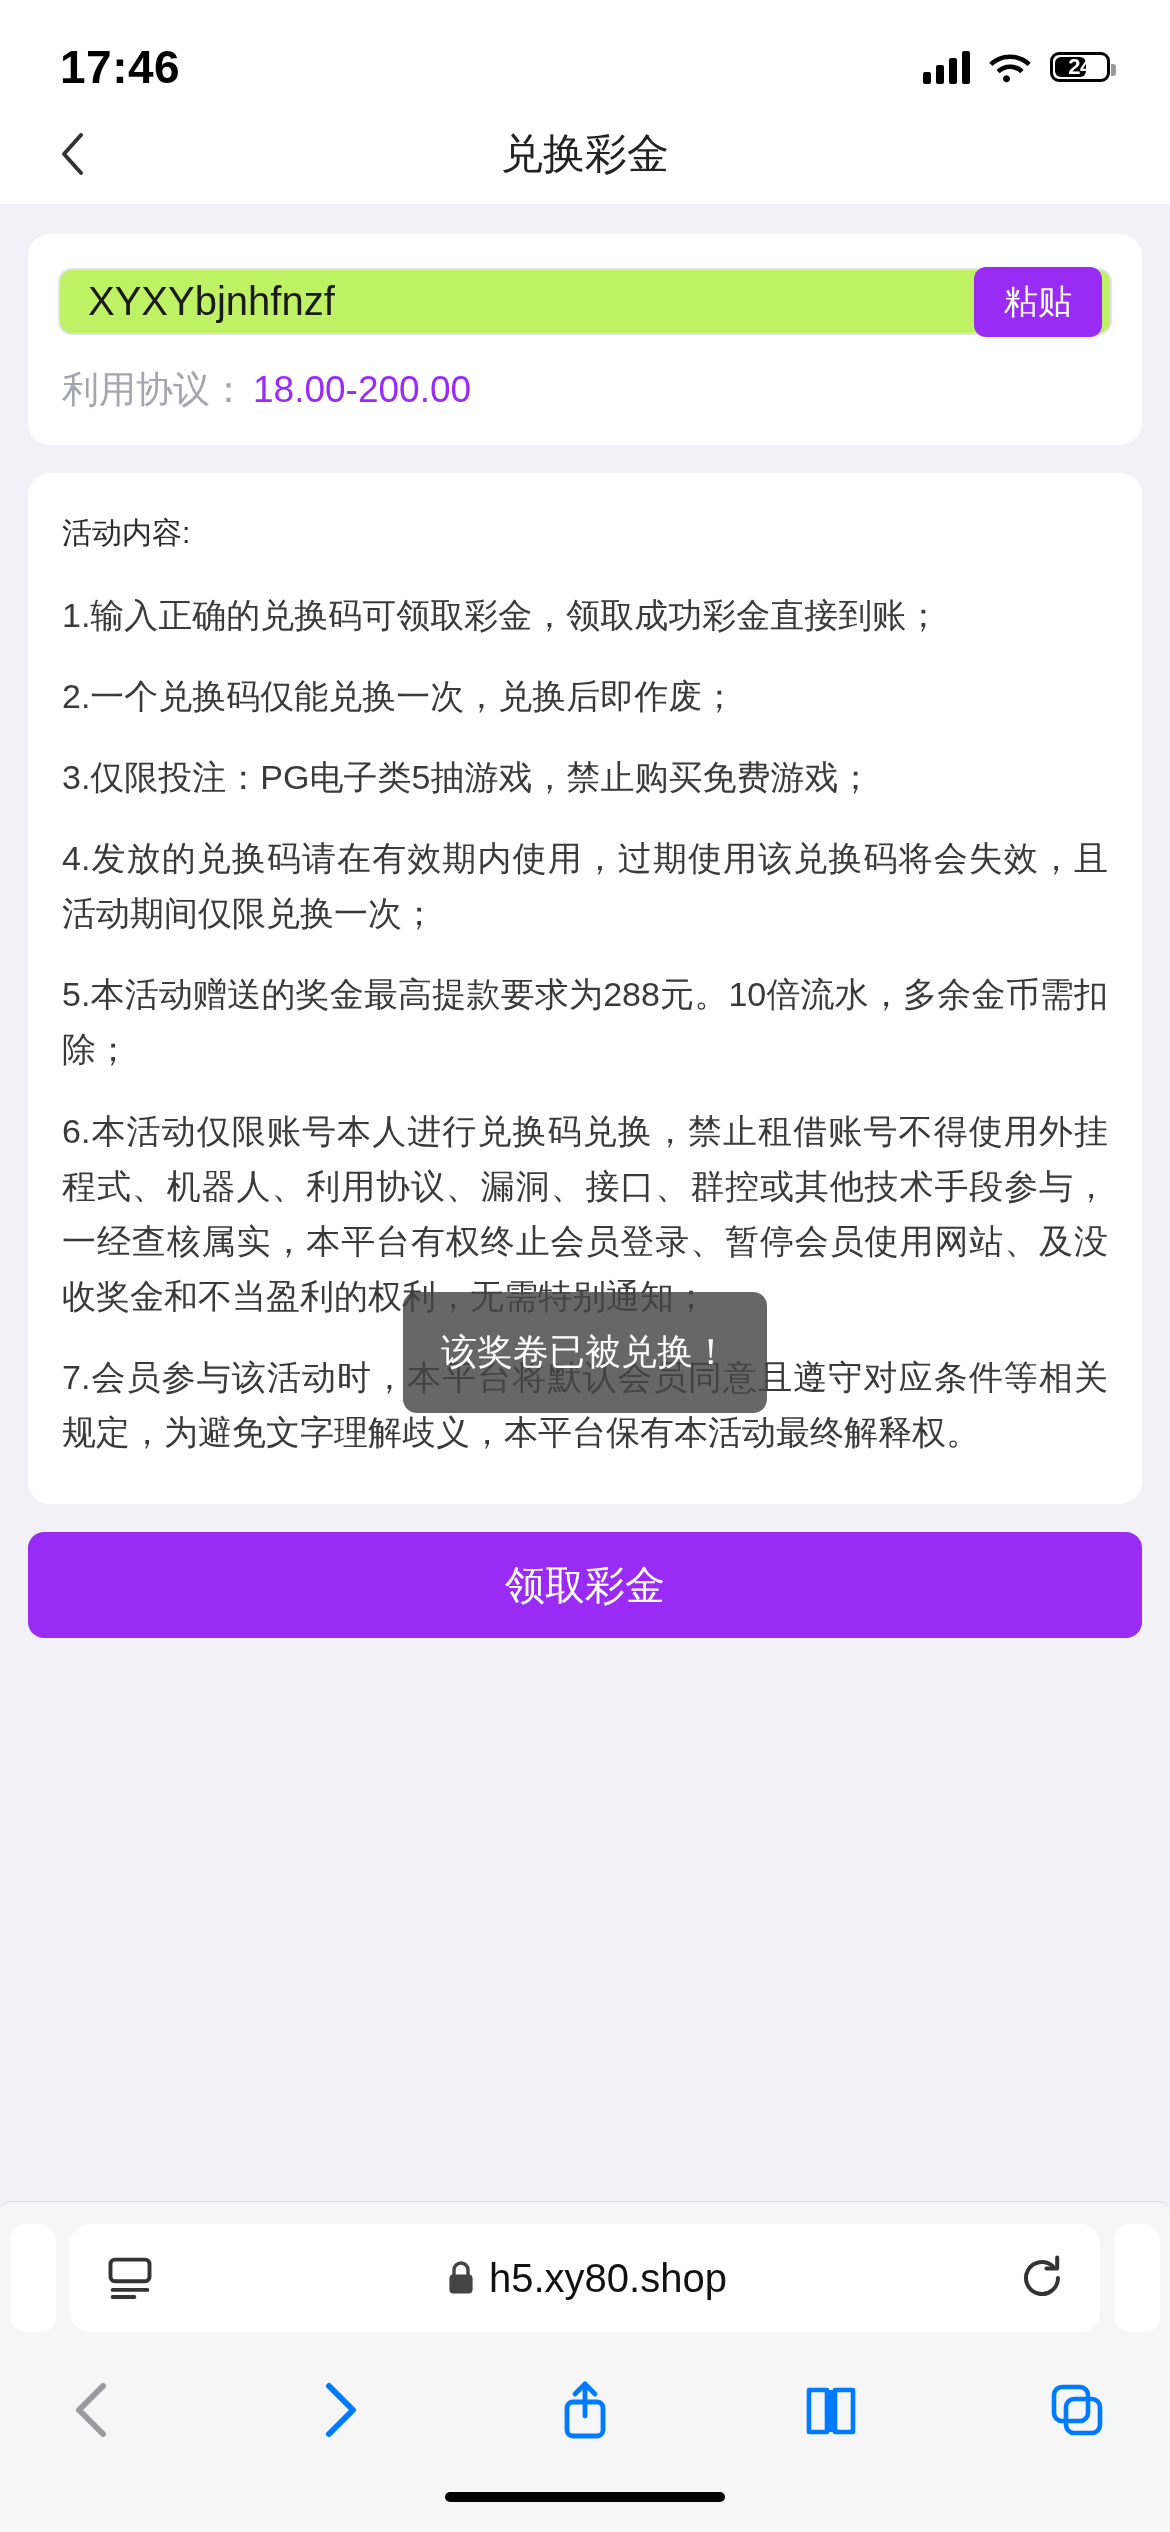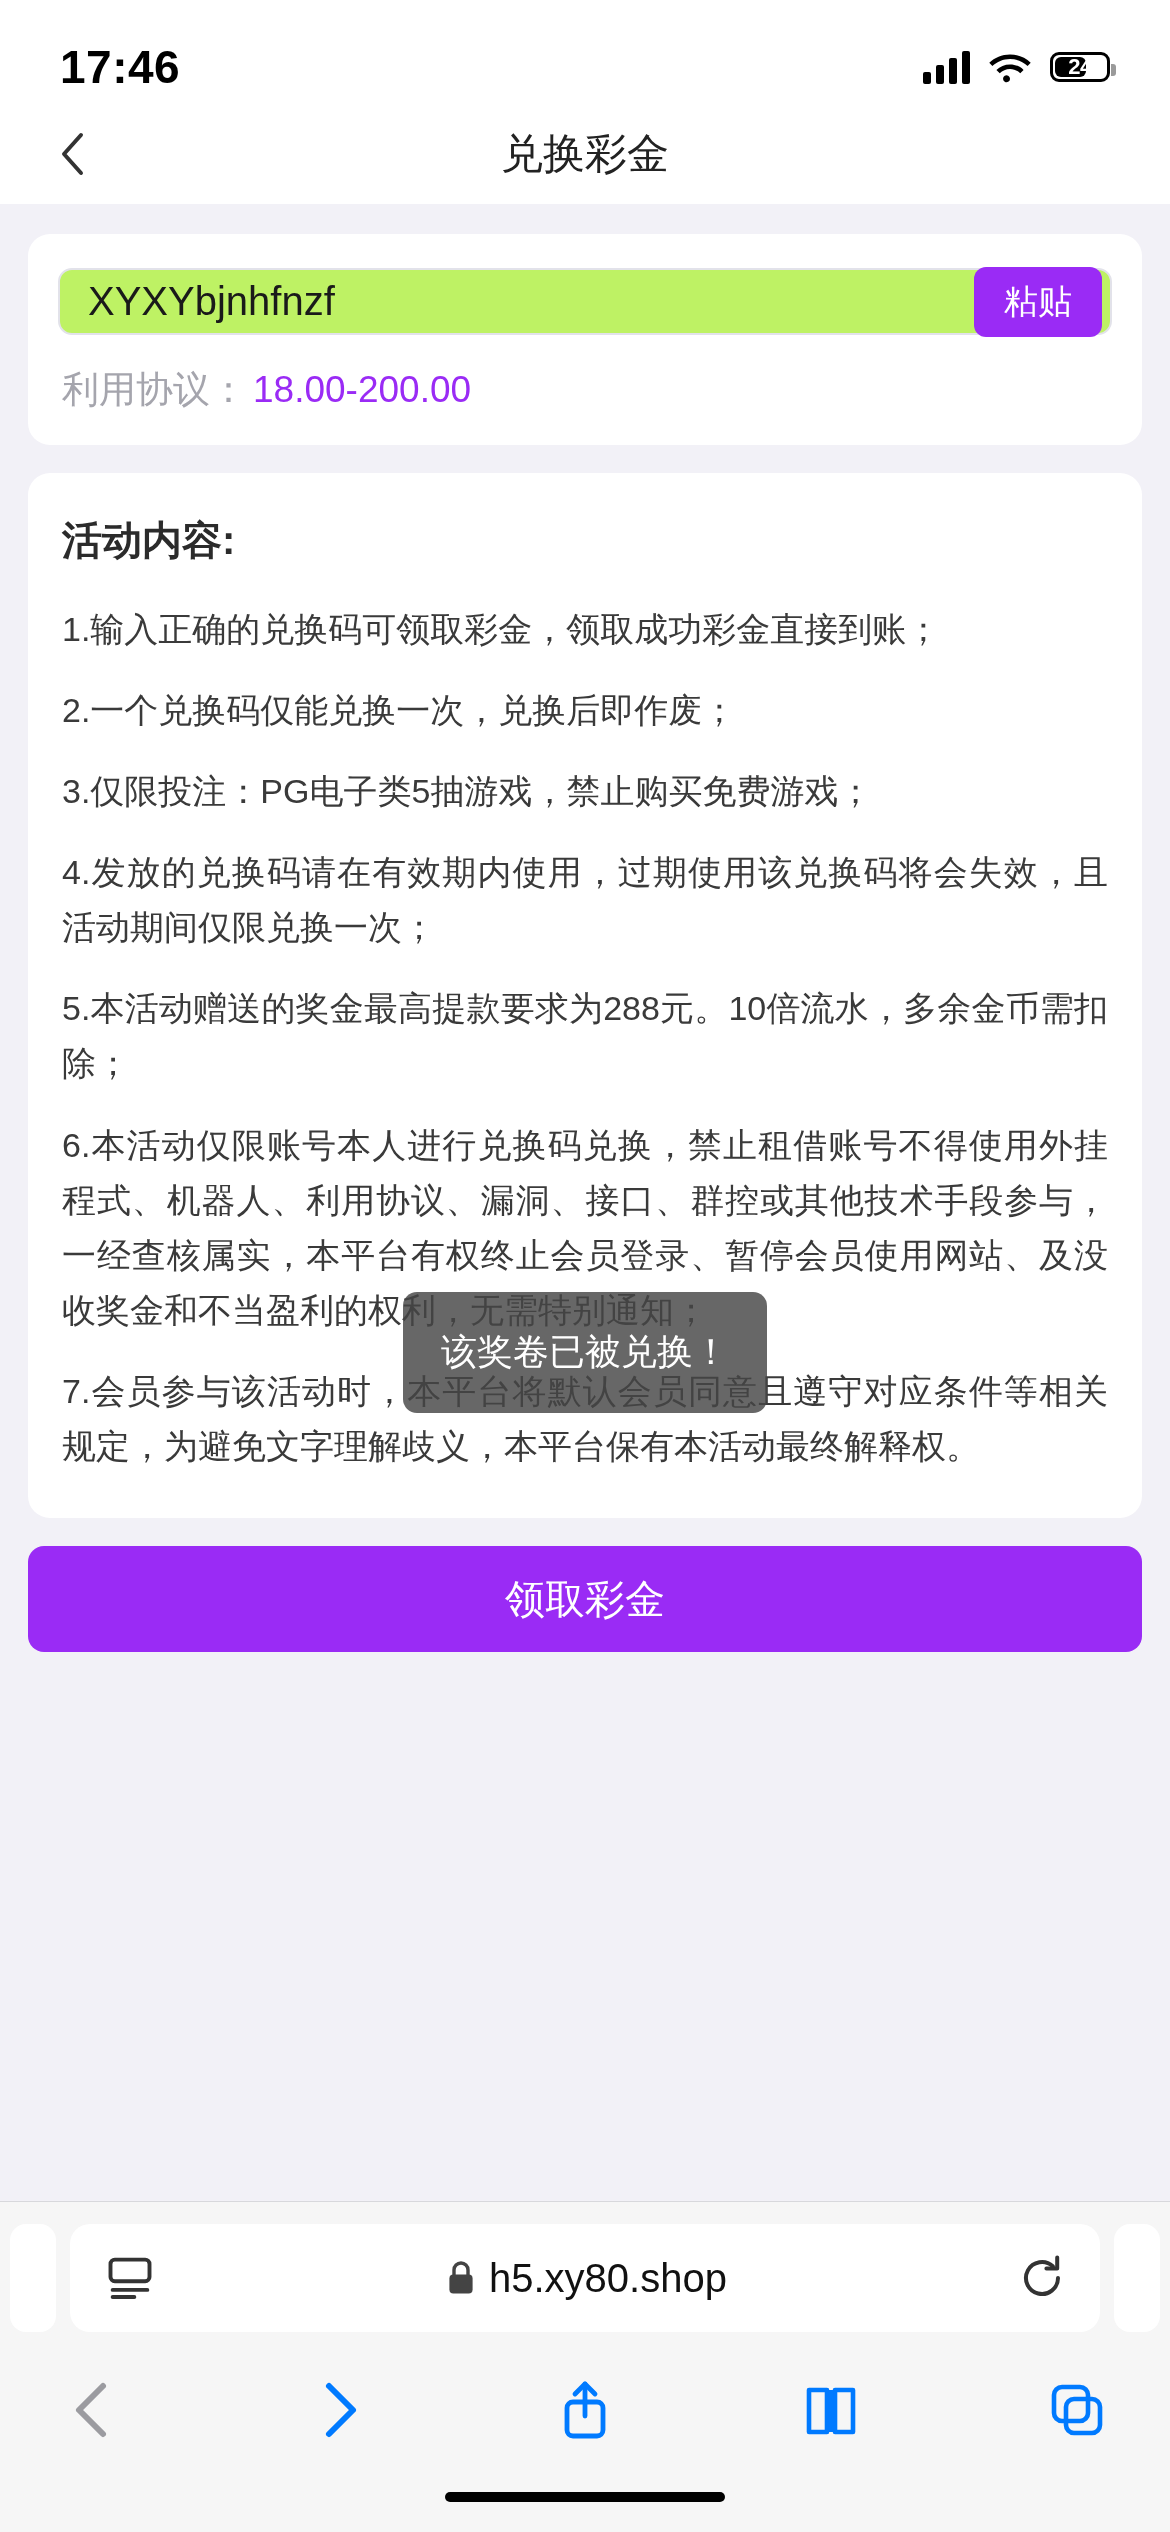--- a/index.html
+++ b/index.html
@@ -175,24 +175,23 @@
   }
   .amount-value {
     font-size: 37px;
     color: #9a2bf5;
     margin-left: 6px;
   }
 
   
   .rules-card { padding: 40px 34px 44px 34px; }
   .rules-title {
-    font-size: 40px;
+    font-size: 30px;
     color: #2b2b2b;
     margin-bottom: 34px;
-    font-weight: bold;
   }
   .rule {
     font-size: 34px;
     line-height: 1.62;
     color: #3a3a3a;
     margin-bottom: 26px;
     text-align: justify;
   }
   .rule:last-child { margin-bottom: 0; }
 
@@ -224,20 +223,21 @@
     padding: 36px 38px;
     white-space: nowrap;
   }
 
   
   .browser {
     background: #f6f6f6;
     border-top: 1px solid #d8d8dc;
     padding-top: 22px;
     flex: 0 0 auto;
+    border-radius: 12px;
   }
   .url-row {
     display: flex;
     align-items: center;
     gap: 14px;
     padding: 0 10px;
   }
   .url-side {
     width: 46px;
     height: 108px;

